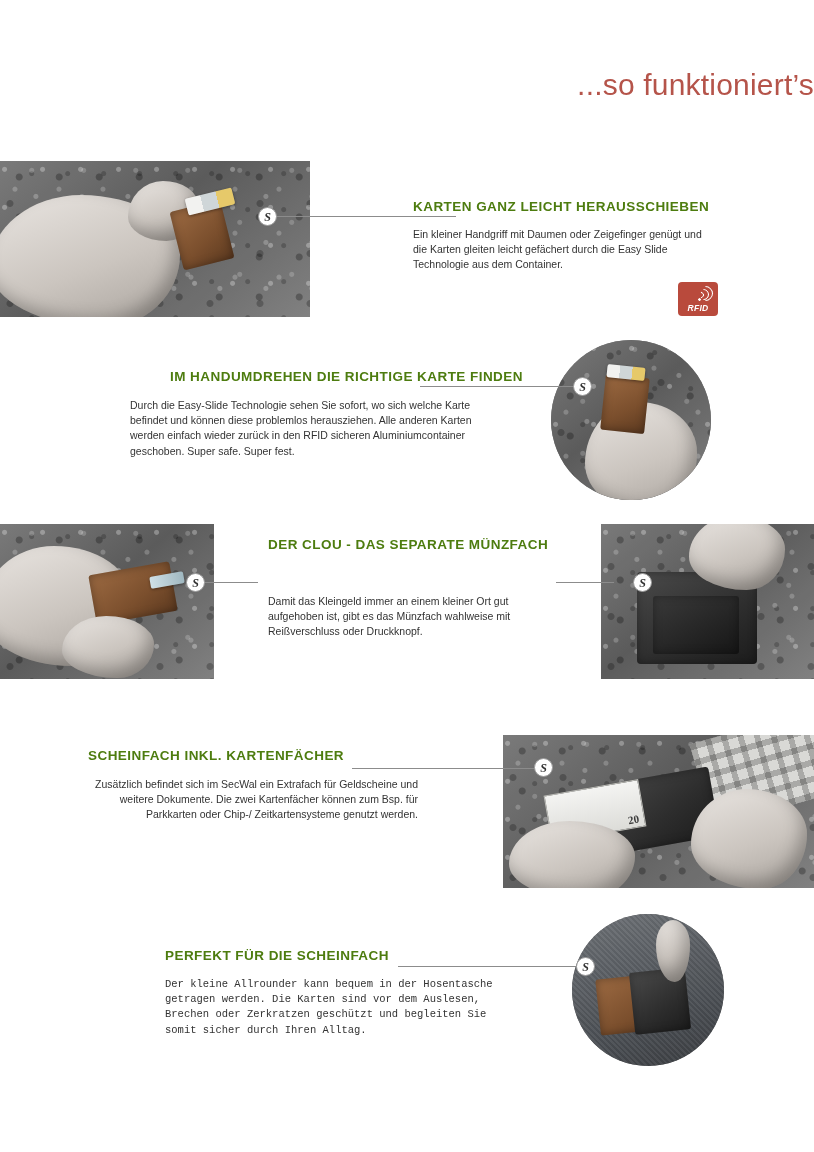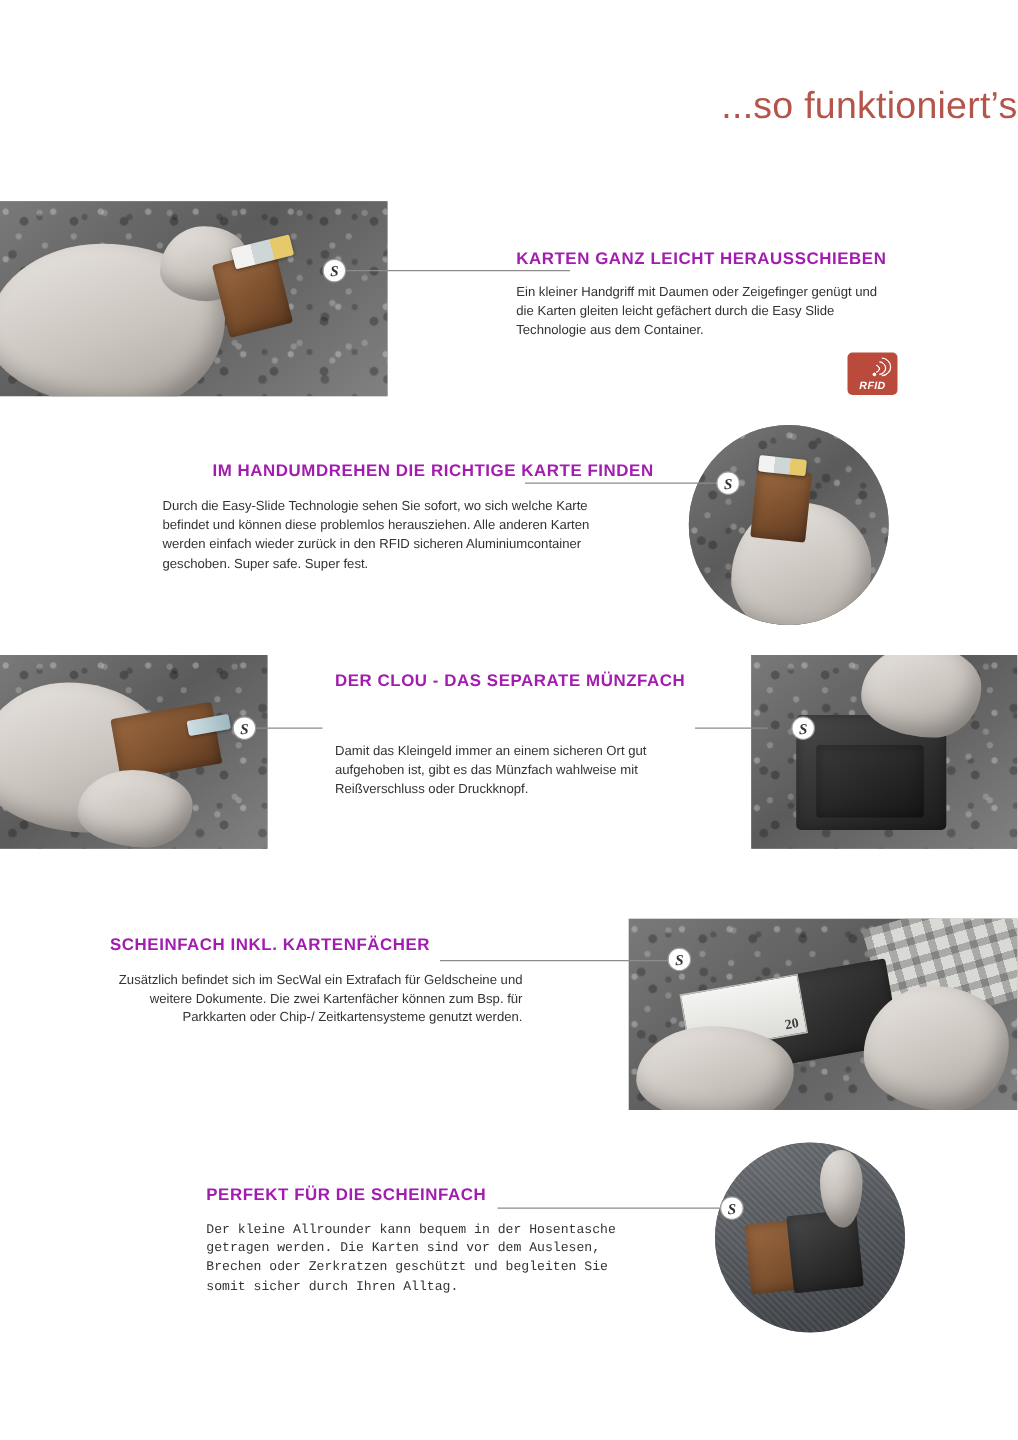--- a/index.html
+++ b/index.html
@@ -126,21 +126,21 @@
     justify-content: center;
     line-height: 1;
   }
 
   
   .section-heading {
     position: absolute;
     font-size: 13.5px;
     font-weight: bold;
     letter-spacing: .45px;
-    color: #a21caf;
+    color: #4d7c0f;
     white-space: nowrap;
   }
   .section-body {
     position: absolute;
     font-size: 10.5px;
     line-height: 1.45;
     color: #333333;
   }
 
   
@@ -236,21 +236,21 @@
   <div class="wallet dark" style="left:36px; top:48px; width:120px; height:92px; border-radius:4px;"></div>
   <div class="wallet dark" style="left:52px; top:72px; width:86px; height:58px; background:linear-gradient(150deg,#3a3a3a,#161616);"></div>
   <div class="hand" style="left:88px; top:-8px; width:96px; height:74px;"></div>
 </div>
 
 <div class="connector" style="left:202px; top:582px; width:56px;"></div>
 <div class="sbadge" style="left:186px; top:573px;">S</div>
 <div class="connector" style="left:556px; top:582px; width:58px;"></div>
 <div class="sbadge" style="left:633px; top:573px;">S</div>
 <div class="section-heading" style="left:268px; top:537px;">DER CLOU - DAS SEPARATE MÜNZFACH</div>
-<div class="section-body" style="left:268px; top:594px; width:290px;">Damit das Kleingeld immer an einem sicheren Ort gut aufgehoben ist, gibt es das Münzfach wahlweise mit Reißverschluss oder Druckknopf.</div>
+<div class="section-body" style="left:268px; top:594px; width:290px;">Damit das Kleingeld immer an einem kleiner Ort gut aufgehoben ist, gibt es das Münzfach wahlweise mit Reißverschluss oder Druckknopf.</div>
 
 <div class="photo" style="left:503px; top:735px; width:311px; height:153px;">
   <div class="grain"></div>
   <div class="shirt-check" style="left:196px; top:-10px; width:130px; height:86px; transform:rotate(-16deg);"></div>
   <div class="wallet dark" style="left:86px; top:42px; width:126px; height:70px; transform:rotate(-10deg);"></div>
   <div class="banknote" style="left:44px; top:52px; width:96px; height:48px; transform:rotate(-10deg);">
     <span class="num">20</span>
   </div>
   <div class="hand" style="left:6px; top:86px; width:126px; height:78px;"></div>
   <div class="hand" style="left:188px; top:54px; width:116px; height:100px;"></div>

